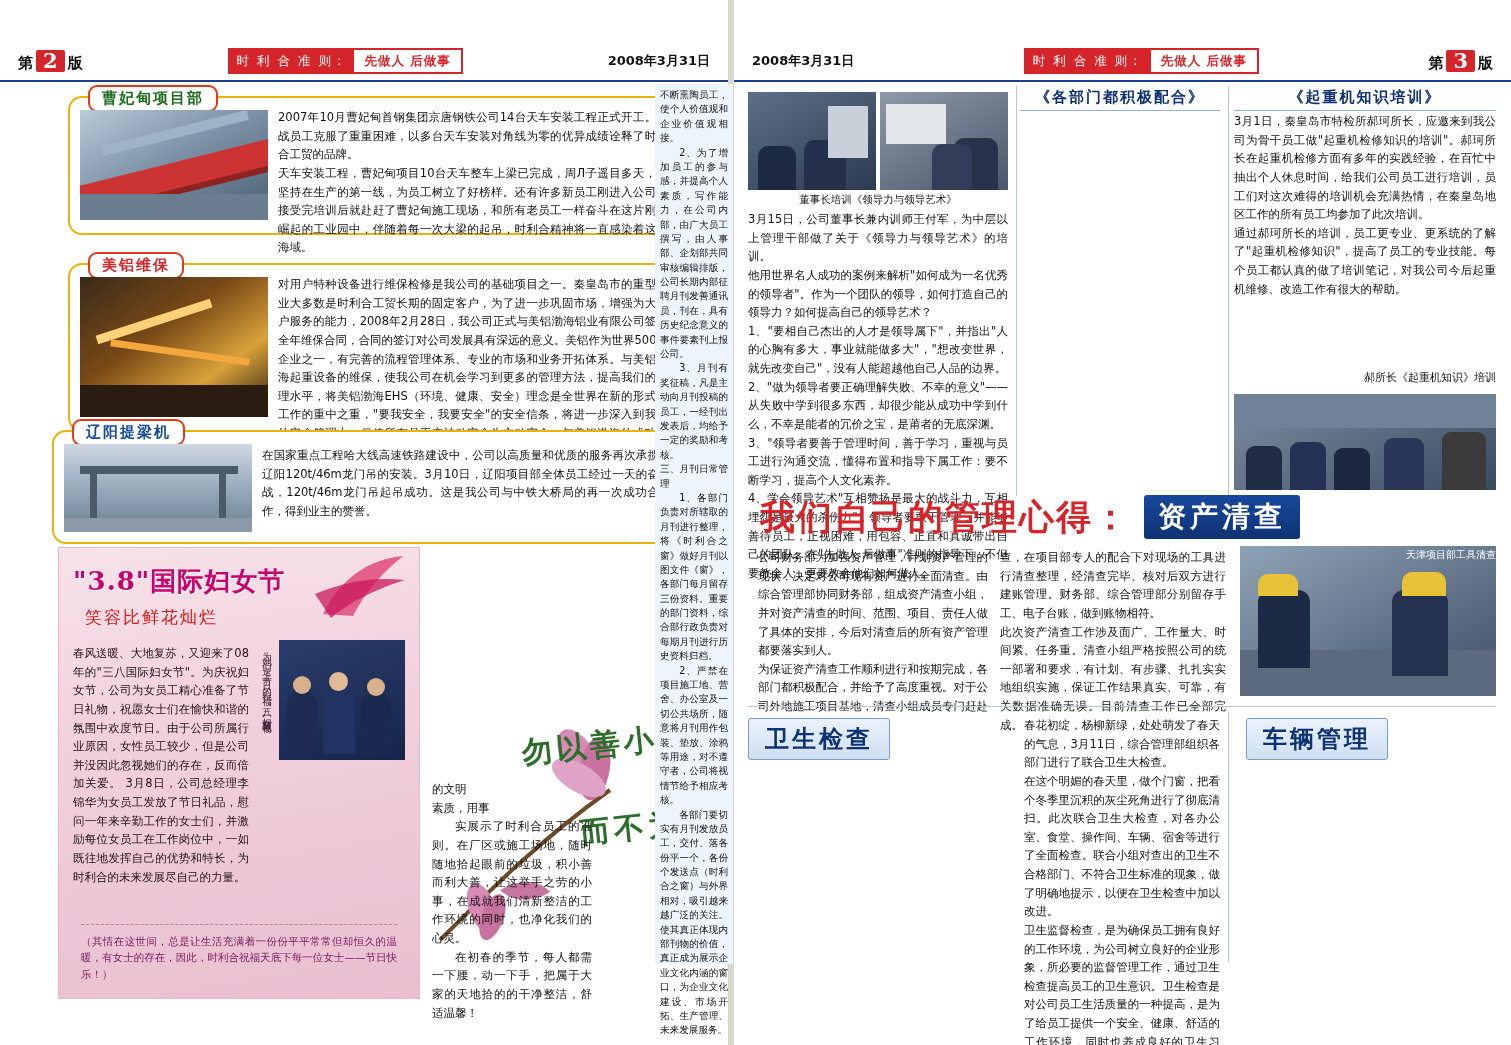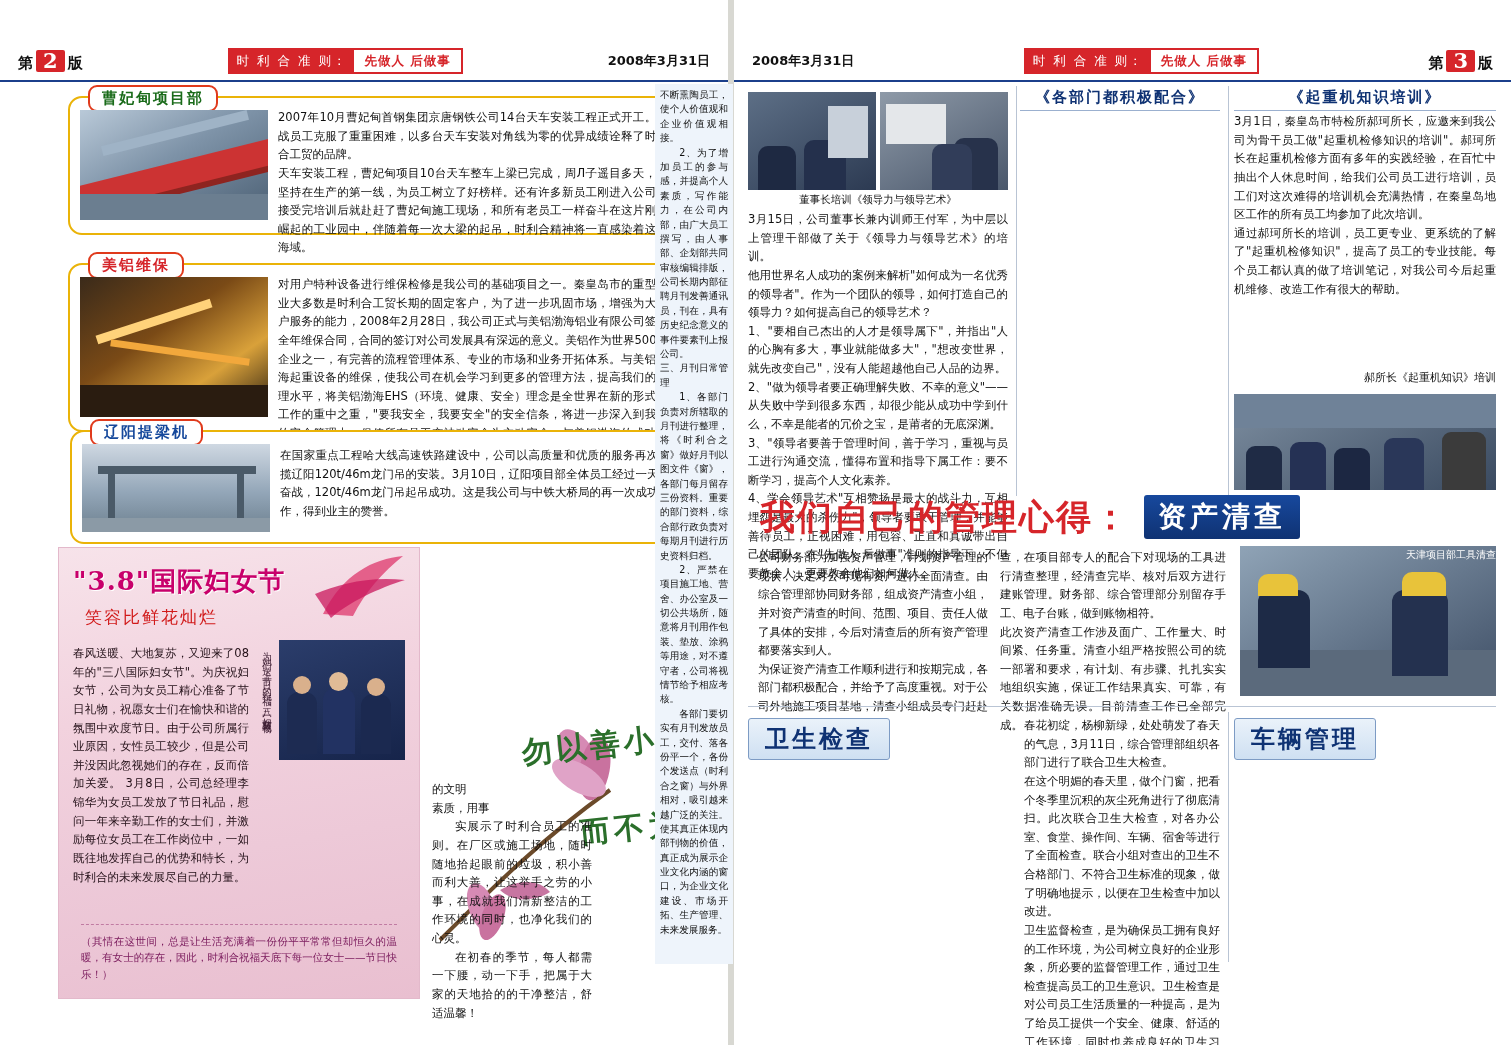--- a/index.html
+++ b/index.html
@@ -100,21 +100,21 @@
     <div class="rbox" style="left:68px;top:263px;width:610px;height:165px;">
       <div class="tag red">美铝维保</div>
       <div class="ph alum" style="left:10px;top:12px;width:188px;height:140px;">
         <div style="position:absolute;left:14px;top:40px;width:120px;height:9px;background:#ffd27a;transform:rotate(-18deg);"></div>
         <div style="position:absolute;left:30px;top:72px;width:140px;height:7px;background:#f2a83c;transform:rotate(8deg);"></div>
         <div style="position:absolute;left:0;bottom:0;width:100%;height:32px;background:#2a1c10;"></div>
       </div>
       <div class="body-txt" style="position:absolute;left:208px;top:10px;right:12px;bottom:8px;white-space:pre-wrap;">对用户特种设备进行维保检修是我公司的基础项目之一。秦皇岛市的重型企业大多数是时利合工贸长期的固定客户，为了进一步巩固市场，增强为大客户服务的能力，2008年2月28日，我公司正式与美铝渤海铝业有限公司签订全年维保合同，合同的签订对公司发展具有深远的意义。美铝作为世界500强企业之一，有完善的流程管理体系、专业的市场和业务开拓体系。与美铝渤海起重设备的维保，使我公司在机会学习到更多的管理方法，提高我们的管理水平，将美铝渤海EHS（环境、健康、安全）理念是全世界在新的形式下工作的重中之重，"要我安全，我要安全"的安全信条，将进一步深入到我们的安全管理中，促使所有员工变被动安全为主动安全。与美铝渤海的成功合作，将使我公司的管理水平更上一个新台阶。</div>
     </div>
 
-    <div class="rbox" style="left:70px;top:430px;width:610px;height:110px;">
+    <div class="rbox" style="left:52px;top:430px;width:610px;height:110px;padding-left:7px;">
       <div class="tag blue">辽阳提梁机</div>
       <div class="ph gantry" style="left:10px;top:12px;width:188px;height:88px;">
         <div style="position:absolute;left:16px;top:22px;width:158px;height:8px;background:#4a5a68;"></div>
         <div style="position:absolute;left:26px;top:30px;width:7px;height:46px;background:#4a5a68;"></div>
         <div style="position:absolute;left:155px;top:30px;width:7px;height:46px;background:#4a5a68;"></div>
         <div style="position:absolute;left:0;bottom:0;width:100%;height:14px;background:#8b9aa6;"></div>
       </div>
       <div class="body-txt" style="position:absolute;left:208px;top:14px;right:12px;bottom:8px;white-space:pre-wrap;">在国家重点工程哈大线高速铁路建设中，公司以高质量和优质的服务再次承揽辽阳120t/46m龙门吊的安装。3月10日，辽阳项目部全体员工经过一天的奋战，120t/46m龙门吊起吊成功。这是我公司与中铁大桥局的再一次成功合作，得到业主的赞誉。</div>
     </div>
 
@@ -171,20 +171,21 @@
   </div>
 
   <div class="sheet gutter"></div>
 
   <div class="sheet right">
 
     <div class="lightbg" style="position:absolute;left:-79px;top:84px;width:78px;height:880px;background:#eef4fb;"></div>
     <div style="position:absolute;left:-74px;top:88px;width:68px;">
       <div class="body-txt" style="font-size:9.6px;line-height:1.5;">不断熏陶员工，使个人价值观和企业价值观相接。</div>
       <div class="body-txt" style="font-size:9.6px;line-height:1.5;text-indent:2em;">2、为了增加员工的参与感，并提高个人素质，写作能力，在公司内部，由广大员工撰写，由人事部、企划部共同审核编辑排版，公司长期内部征聘月刊发善通讯员，刊在，具有历史纪念意义的事件要素刊上报公司。</div>
+      <div class="body-txt" style="font-size:9.6px;line-height:1.5;text-indent:2em;">3、月刊有奖征稿，凡是主动向月刊投稿的员工，一经刊出发表后，均给予一定的奖励和考核。</div>
       <div class="body-txt" style="font-size:9.6px;line-height:1.5;">三、月刊日常管理</div>
       <div class="body-txt" style="font-size:9.6px;line-height:1.5;text-indent:2em;">1、各部门负责对所辖取的月刊进行整理，将《时利合之窗》做好月刊以图文件《窗》，各部门每月留存三份资料。重要的部门资料，综合部行政负责对每期月刊进行历史资料归档。</div>
       <div class="body-txt" style="font-size:9.6px;line-height:1.5;text-indent:2em;">2、严禁在项目施工地、营舍、办公室及一切公共场所，随意将月刊用作包装、垫放、涂鸦等用途，对不遵守者，公司将视情节给予相应考核。</div>
       <div class="body-txt" style="font-size:9.6px;line-height:1.5;text-indent:2em;">各部门要切实有月刊发放员工，交付、落各份平一个，各份个发送点（时利合之窗）与外界相对，吸引越来越广泛的关注。使其真正体现内部刊物的价值，真正成为展示企业文化内涵的窗口，为企业文化建设、市场开拓、生产管理、未来发展服务。</div>
     </div>
 
     <div class="masthead">
       <div class="mh-inner" style="padding:0 18px;justify-content:space-between;">
         <div class="mdate">2008年3月31日</div>
         <div class="slogan">
@@ -262,21 +263,21 @@
     <div style="position:absolute;left:14px;top:718px;width:470px;">
       <div class="sec-title" style="display:inline-block;color:#0f3273;background:linear-gradient(#eaf2fa,#cfe0f2);border:1px solid #7d9bc4;padding:4px 16px;border-radius:3px;">卫生检查</div>
     </div>
     <div class="body-txt" style="position:absolute;left:290px;top:716px;width:196px;white-space:pre-wrap;">春花初绽，杨柳新绿，处处萌发了春天的气息，3月11日，综合管理部组织各部门进行了联合卫生大检查。
 在这个明媚的春天里，做个门窗，把看个冬季里沉积的灰尘死角进行了彻底清扫。此次联合卫生大检查，对各办公室、食堂、操作间、车辆、宿舍等进行了全面检查。联合小组对查出的卫生不合格部门、不符合卫生标准的现象，做了明确地提示，以便在卫生检查中加以改进。
 卫生监督检查，是为确保员工拥有良好的工作环境，为公司树立良好的企业形象，所必要的监督管理工作，通过卫生检查提高员工的卫生意识。卫生检查是对公司员工生活质量的一种提高，是为了给员工提供一个安全、健康、舒适的工作环境，同时也养成良好的卫生习惯，提高每位员工的整洁意识，树立个人形象。
 通过卫生大联查直相学习，互相监督，有利于进一步改善公司的卫生状况、促进各部门之间的沟通与交流，确保各项工作的顺利开展。此次卫生检查，不仅督促了各部门对卫生进行彻底的清洁，而且增强了各部门的组织性和纪律性。各部门反思，这样的检查有利于进一步改善我公司的卫生状况，促进各部门的沟通与交流，对工作中存在的问题及时沟通、相互学习，取长补短。</div>
     <div class="body-txt" style="position:absolute;left:14px;top:770px;width:262px;"></div>
 
     <div style="position:absolute;left:500px;top:718px;width:262px;">
-      <div class="sec-title" style="display:inline-block;color:#0f3273;background:linear-gradient(#eaf2fa,#cfe0f2);border:1px solid #7d9bc4;padding:4px 16px;border-radius:3px;">车辆管理</div>
+      <div class="sec-title" style="display:inline-block;color:#0f3273;background:linear-gradient(#eaf2fa,#cfe0f2);border:1px solid #7d9bc4;padding:4px 16px;border-radius:3px;margin-left:12px;">车辆管理</div>
     </div>
 
     <div class="vline" style="left:494px;top:712px;height:250px;"></div>
 
   </div>
 
 </div>
 </div>
 
 </body></html>

